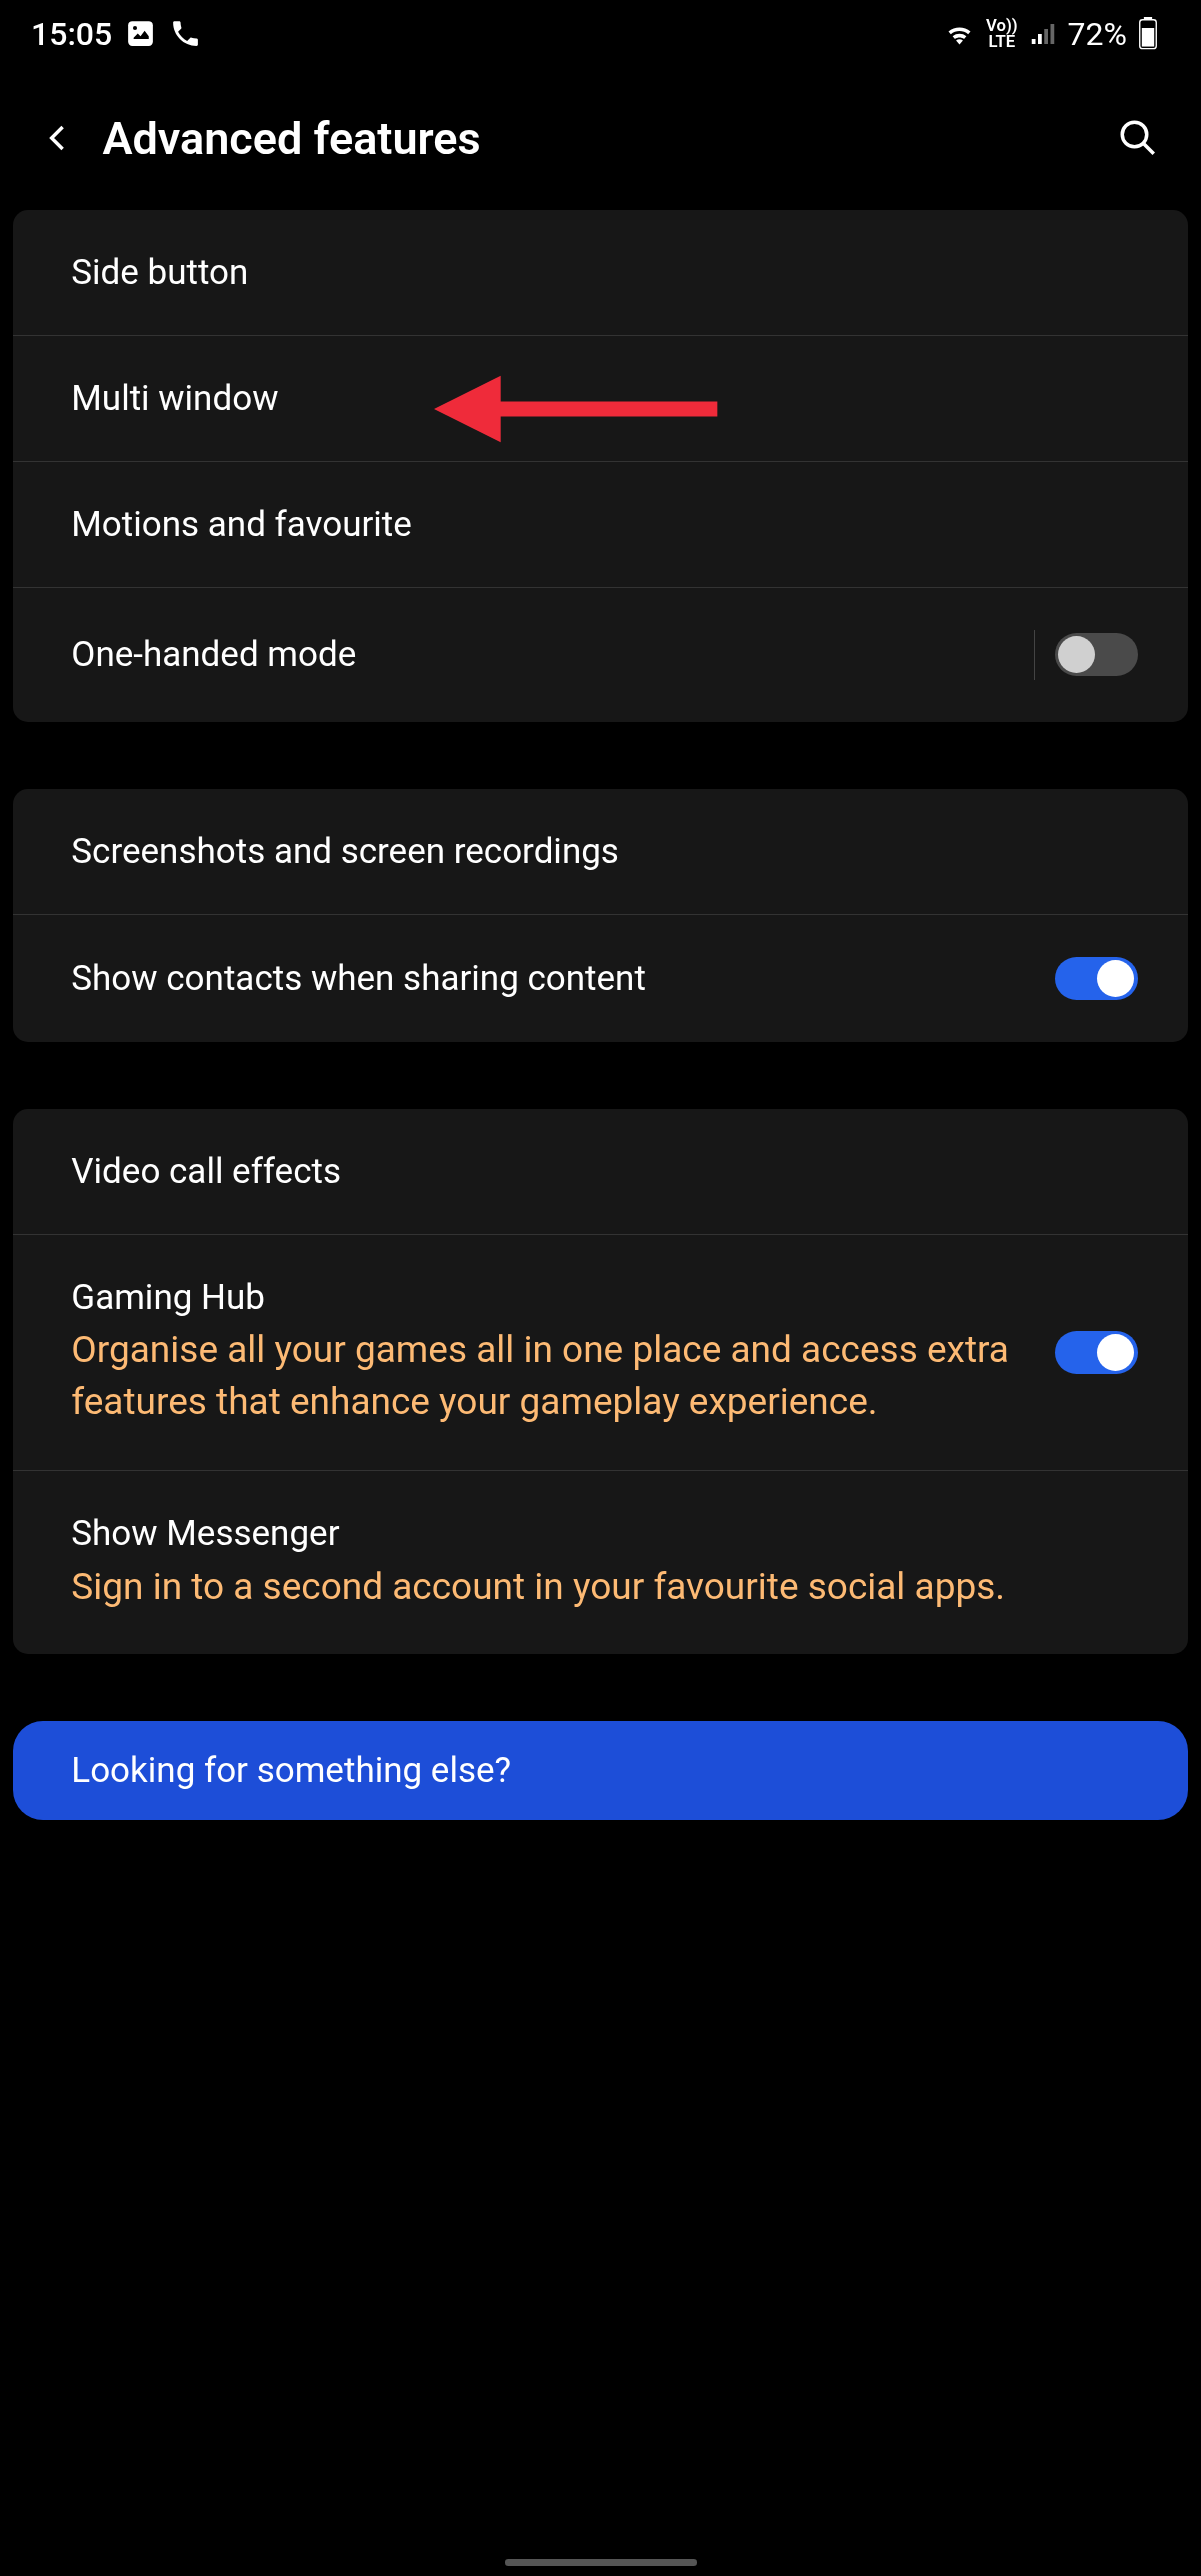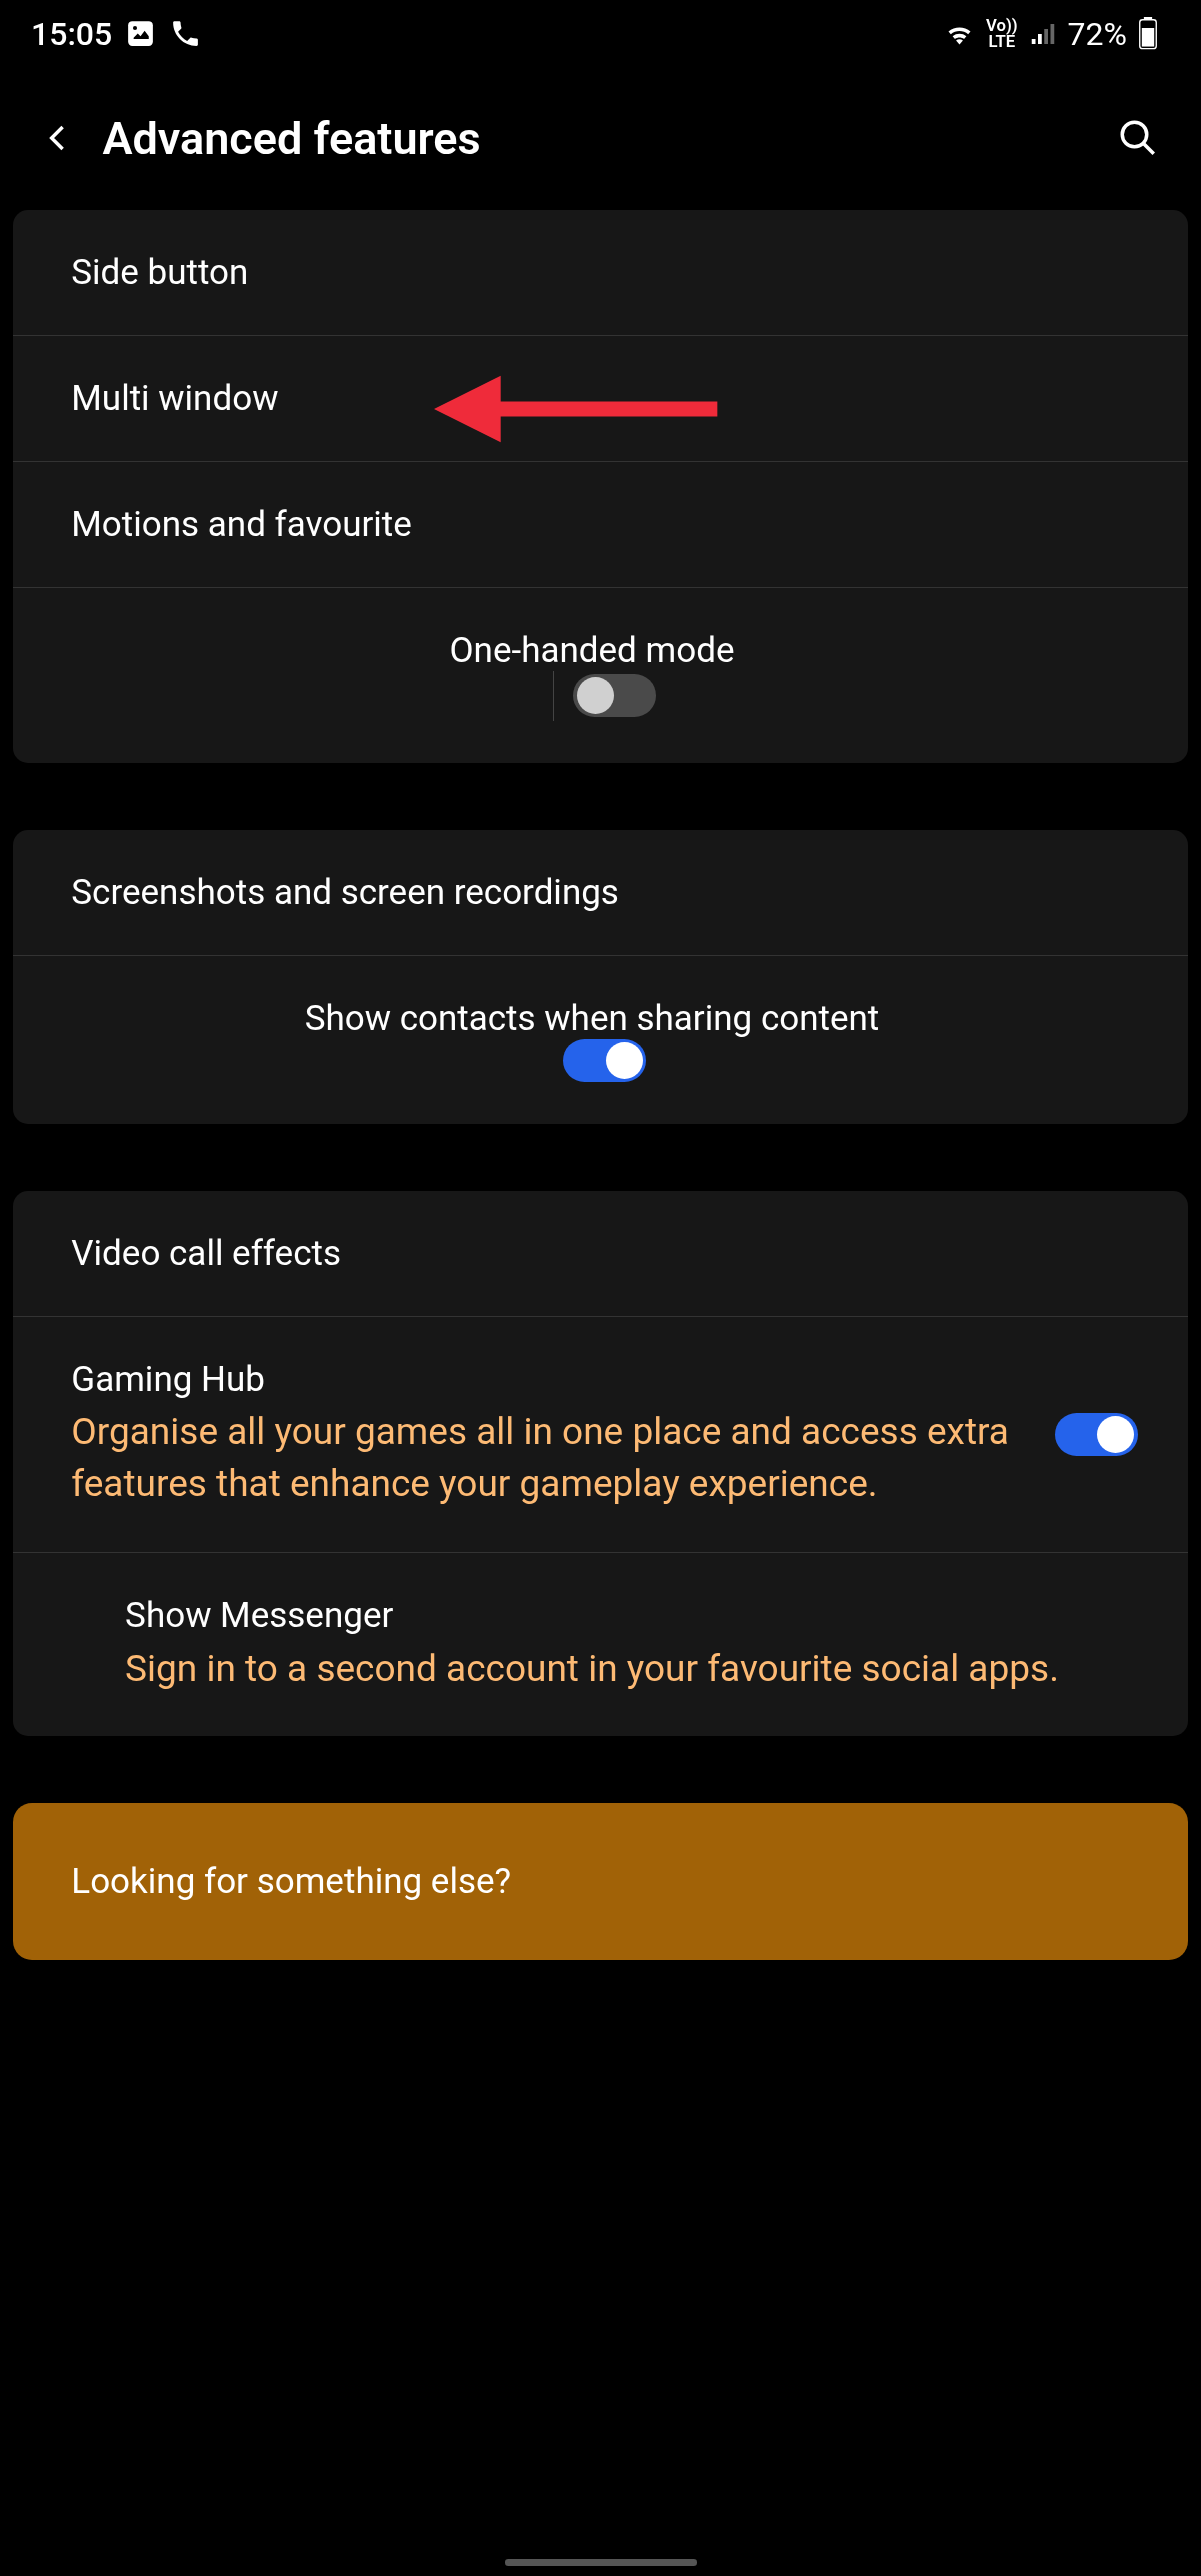--- a/index.html
+++ b/index.html
@@ -59,36 +59,35 @@
       padding: 8.3px 16.7px;
       cursor: pointer;
     }
     .card {
       background: #171717;
       border-radius: 15px;
       margin: 0 13.3px 67px 13.3px;
       overflow: hidden;
     }
     .card-footer {
-      background: #a16207;
-      border-radius: 19px;
+      background: #1d4ed8;
+      border-radius: 30px;
       margin: 0 13.3px 25px 13.3px;
-      padding: 58px 58px;
+      padding: 29px 58px;
     }
     .item {
       padding: 42px 50px 42px 58px;
       border-bottom: 0.8px solid #333;
       display: flex;
       align-items: center;
       justify-content: space-between;
       cursor: pointer;
     }
     .item:last-child {
       border-bottom: none;
-      flex-direction: column;
     }
     .item-content {
       flex: 1;
       padding-right: 25px;
     }
     .item-title {
       font-size: 35px;
       font-weight: 400;
       color: #fff;
     }

